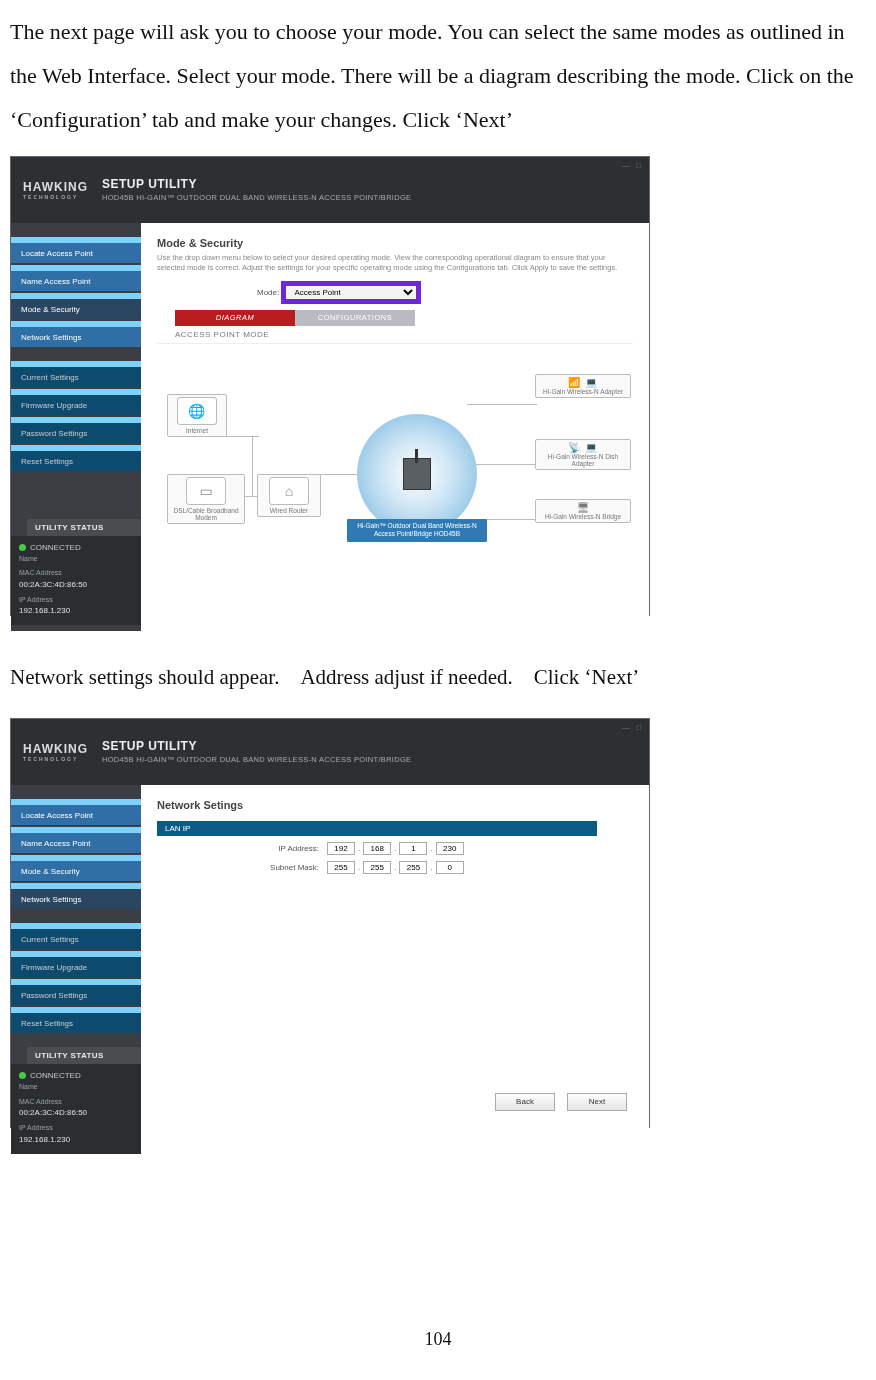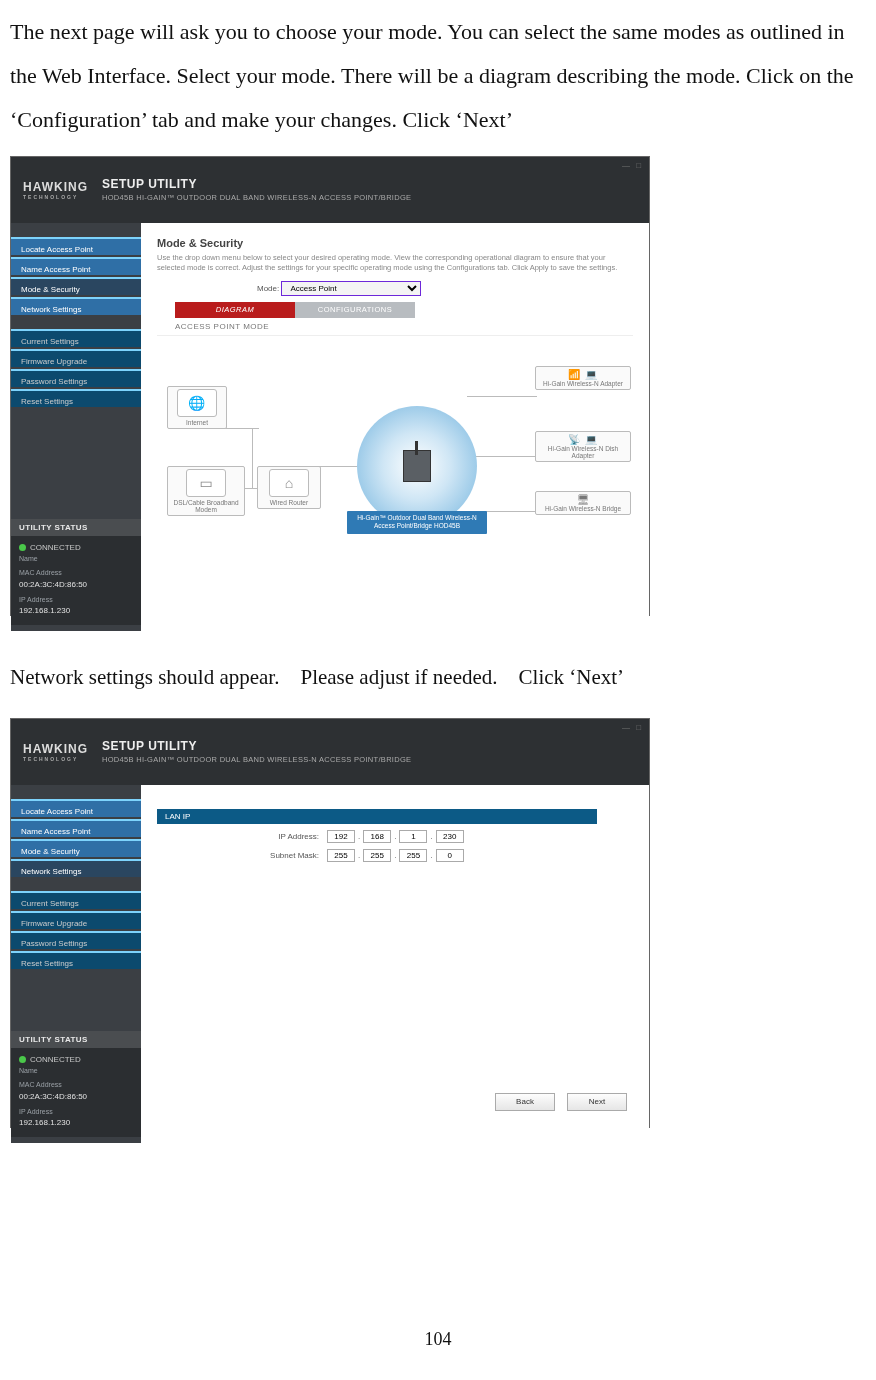--- a/index.html
+++ b/index.html
@@ -65,47 +65,48 @@
   .sidebar {
     width: 130px;
     background: #3b3f44;
     padding: 14px 0 6px 0;
     display:flex;
     flex-direction:column;
     position: relative;
   }
   .side-group { margin-bottom: 12px; }
   .side-item {
-    height: 18px;
+    height: 26px;
     line-height: 22px;
     padding: 0 10px;
     background: #2f6fa6;
     color: #fff;
     font-size: 8px;
     margin-bottom: 2px;
-    border-top: 2px solid #7dd3fc;
+    border-top: 6px solid #7dd3fc;
     position: relative;
   }
   .side-item.active { background:#2a4660; }
   .side-item.active::after {
     content:"";
     position:absolute;
     right:-9px; top:2px;
     border-left:9px solid #2a4660;
     border-top:9px solid transparent;
     border-bottom:9px solid transparent;
   }
   .side-item.gray { background:#0c4a6e; color:#ccc; }
   .util-header {
     background:#4a4d50;
     color:#e8e8e8;
     font-size:8px;
     padding:4px 8px;
     font-weight:bold;
     letter-spacing:0.4px;
+    margin-left:16px;
   }
   .util-box {
     background:#2b2e31;
     color:#c8c8c8;
     font-size:8px;
     padding:6px 8px 8px 8px;
     line-height:1.5;
   }
   .util-box .dot { display:inline-block; width:7px; height:7px; background:#4ac84a; border-radius:50%; vertical-align:middle; margin-right:4px;}
   .util-box .lbl { color:#9aa0a6; font-size:7px; }
@@ -117,21 +118,21 @@
     color:#333;
     padding:14px 16px;
     position:relative;
     overflow:hidden;
   }
   .main h3 { font-size:11px; color:#444; margin-bottom:4px; }
   .main .desc { font-size:7.5px; color:#888; line-height:1.35; margin-bottom:8px; max-width: 470px;}
   .mode-row { font-size:8px; color:#555; margin: 4px 0 6px 100px; }
   .mode-row select {
     font-size:8px; padding:1px 4px; width:140px;
-    border:1px solid #6d28d9; background:#f4f4f4;
+    border:5px solid #6d28d9; background:#f4f4f4;
   }
   .tabs { display:flex; margin:4px 0 2px 18px; }
   .tab {
     width:120px; height:16px; line-height:16px; text-align:center;
     font-size:7.5px; color:#fff; letter-spacing:0.5px;
   }
   .tab.blue { background:#b91c1c;font-style:italic; }
   .tab.gray { background:#b8bcc0; }
   .ap-label { font-size:8px; color:#777; letter-spacing:0.5px; margin:4px 0 0 18px;}
   .diagram {
@@ -325,21 +326,21 @@
           <div style="display:flex; gap:4px; justify-content:center;">
             <span class="small-icon">🖥</span>
           </div>
           <span>Hi-Gain Wireless-N Bridge</span>
         </div>
       </div>
     </div>
   </div>
 </div>
 
-<p class="intro2">Network settings should appear. Please adjust if needed. Click ‘Next’</p>
+<p class="intro2">Network settings should appear. Address adjust if needed. Click ‘Next’</p>
 
 <div class="win win2">
   <div class="winctrl">— □</div>
   <div class="topbar">
     <div>
       <span class="logo"><span>HAWKING</span>
       <small>TECHNOLOGY</small></span>
     </div>
     <div class="title-block">
       <div class="t1">SETUP UTILITY</div>
@@ -367,20 +368,21 @@
         <div class="lbl">Name</div>
         <div class="val"></div>
         <div class="lbl" style="margin-top:4px">MAC Address</div>
         <div class="val">00:2A:3C:4D:86:50</div>
         <div class="lbl" style="margin-top:4px">IP Address</div>
         <div class="val">192.168.1.230</div>
       </div>
     </div>
 
     <div class="main">
+      <h3>Network Setings</h3>
       <div class="lanbar">LAN IP</div>
 
       <div class="field-row">
         <div class="fl">IP Address:</div>
         <input class="oct" value="192" style="">
         <span class="dotsep">.</span>
         <input class="oct" value="168" style="">
         <span class="dotsep">.</span>
         <input class="oct" value="1" style="">
         <span class="dotsep">.</span>

